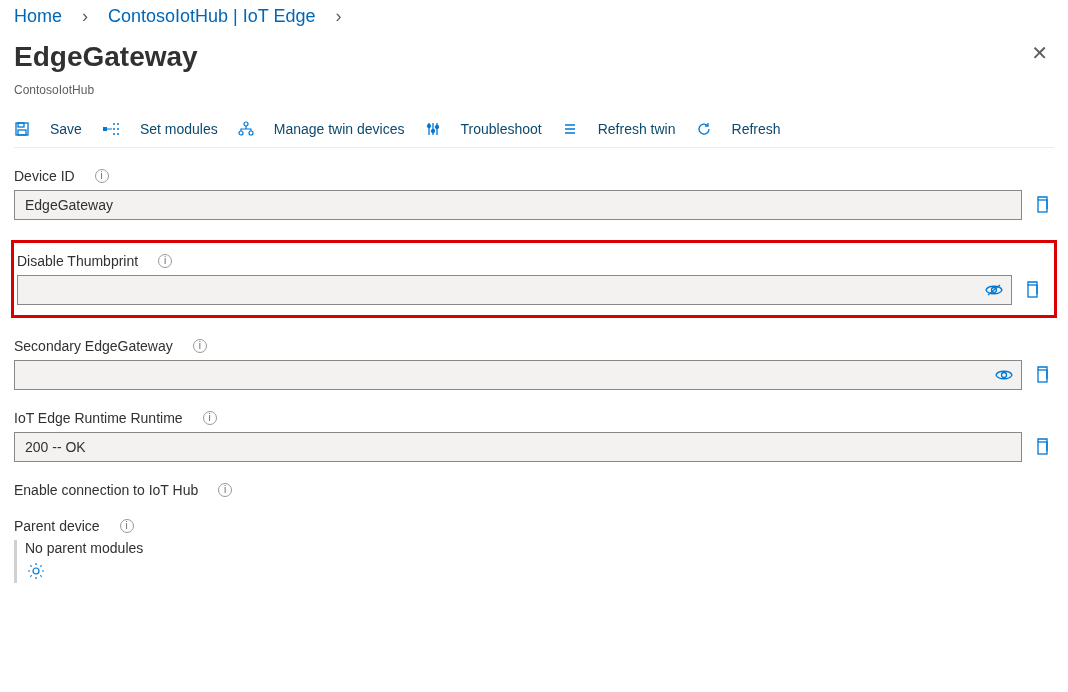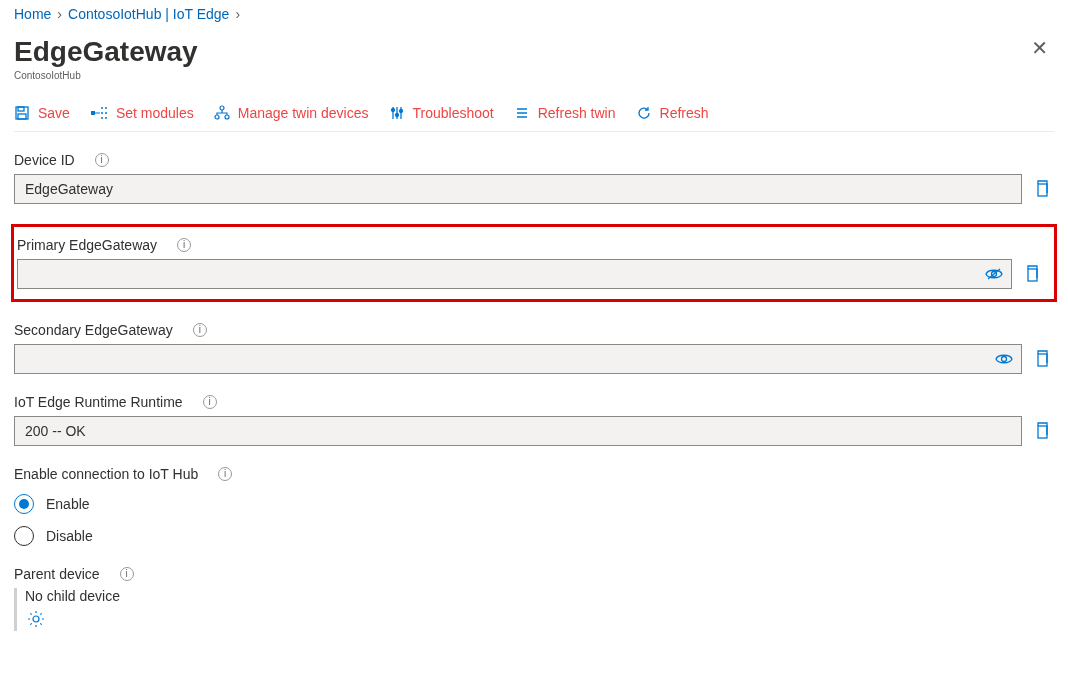--- a/index.html
+++ b/index.html
@@ -8,57 +8,57 @@
     font-family: "Segoe UI", Tahoma, sans-serif;
     font-size: 14px;
     color: #323130;
     background: #ffffff;
     padding: 6px 14px 20px 14px;
     width: 1068px;
   }
   .breadcrumb {
     display: flex;
     align-items: center;
-    gap: 6px;
-    font-size: 14px;
+    gap: 20px;
+    font-size: 18px;
     margin-bottom: 10px;
   }
   .breadcrumb a { color: #0067b8; text-decoration: none; }
   .chev { color: #605e5c; }
   .header-row {
     display: flex;
     justify-content: space-between;
     align-items: flex-start;
   }
   h1 {
     font-size: 28px;
     font-weight: 600;
     margin: 4px 0 0 0;
   }
-  .subtitle { color: #605e5c; margin-top: 2px; font-size: 10px; }
+  .subtitle { color: #605e5c; margin-top: 10px; font-size: 12px; }
   .close-x {
     font-size: 20px;
     color: #605e5c;
     cursor: pointer;
     padding: 6px;
     line-height: 1;
   }
   .toolbar {
     display: flex;
     align-items: center;
     gap: 20px;
     padding: 10px 0 10px 0;
     border-bottom: 1px solid #edebe9;
     margin-top: 14px;
   }
   .tb-item {
     display: flex;
     align-items: flex-end;
-    gap: 8px;
-    color: #ef4444;
+    gap: 20px;
+    color: #0c4a6e;
     cursor: pointer;
   }
   .tb-icon { color: #0078d4; display:inline-flex; }
   .section { margin-top: 20px; }
   .label-row {
     display: flex;
     align-items: center;
     gap: 20px;
     margin-bottom: 6px;
   }
@@ -217,21 +217,21 @@
       <svg width="16" height="18" viewBox="0 0 16 18" fill="none" stroke="currentColor" stroke-width="1.3">
           <rect x="4" y="4" width="9" height="12"></rect>
           <path d="M4 4 V1 H13 V13"></path>
         </svg>
     </span>
   </div>
 </div>
 
 <div class="section highlight-box">
   <div class="label-row">
-    <span>Primary EdgeGateway</span>
+    <span>Disable Thumbprint</span>
     <span class="info-icon">i</span>
   </div>
   <div class="field-row">
     <div class="field-input with-eye">
       <span></span>
       <span class="eye">
         <svg width="18" height="14" viewBox="0 0 18 14" fill="none" stroke="currentColor" stroke-width="1.3">
             <path d="M1 7 C3 2 15 2 17 7 C15 12 3 12 1 7 Z"></path>
             <circle cx="9" cy="7" r="2.5"></circle>
             <line x1="3" y1="12" x2="15" y2="2"></line>
@@ -287,41 +287,29 @@
         </svg>
     </span>
   </div>
 </div>
 
 <div class="section">
   <div class="label-row">
     <span>Enable connection to IoT Hub</span>
     <span class="info-icon">i</span>
   </div>
-  <div class="radio-group">
-    <div class="radio-row">
-      <span class="radio-outer selected">
-          <span class="radio-inner"></span>
-        </span>
-      <span>Enable</span>
-    </div>
-    <div class="radio-row">
-      <span class="radio-outer"></span>
-      <span>Disable</span>
-    </div>
-  </div>
 </div>
 
 <div class="section">
   <div class="label-row">
     <span>Parent device</span>
     <span class="info-icon">i</span>
   </div>
   <div class="parent-block">
-    <div class="parent-text">No child device</div>
+    <div class="parent-text">No parent modules</div>
     <span class="gear">
       <svg width="18" height="18" viewBox="0 0 18 18" fill="none" stroke="currentColor" stroke-width="1.2">
           <circle cx="9" cy="9" r="3"></circle>
           <path d="M9 1 V3 M9 15 V17 M1 9 H3 M15 9 H17 M3.3 3.3 L4.7 4.7 M13.3 13.3 L14.7 14.7 M3.3 14.7 L4.7 13.3 M13.3 4.7 L14.7 3.3"></path>
         </svg>
     </span>
   </div>
 </div>
 
 </body></html>

